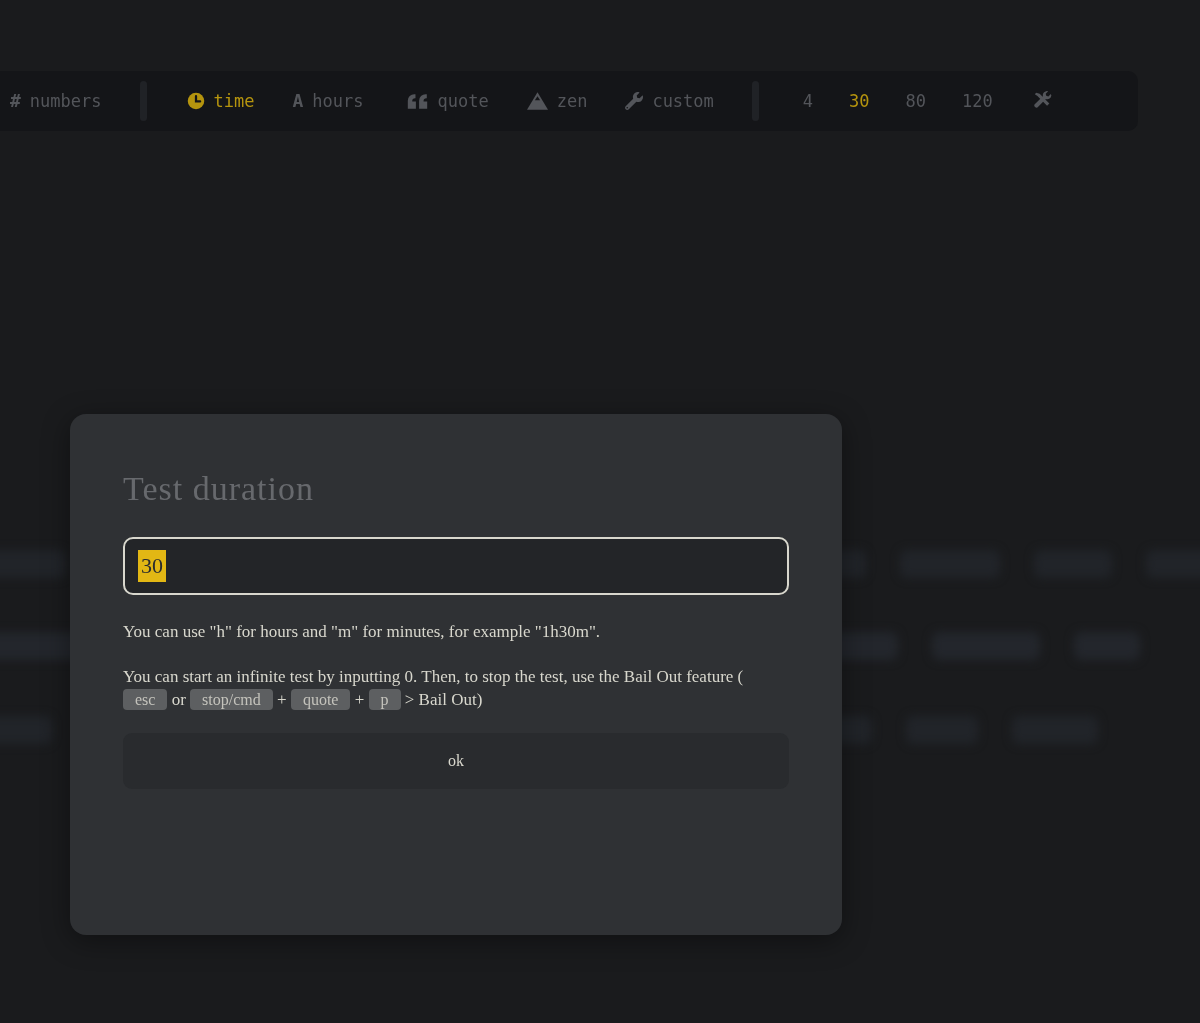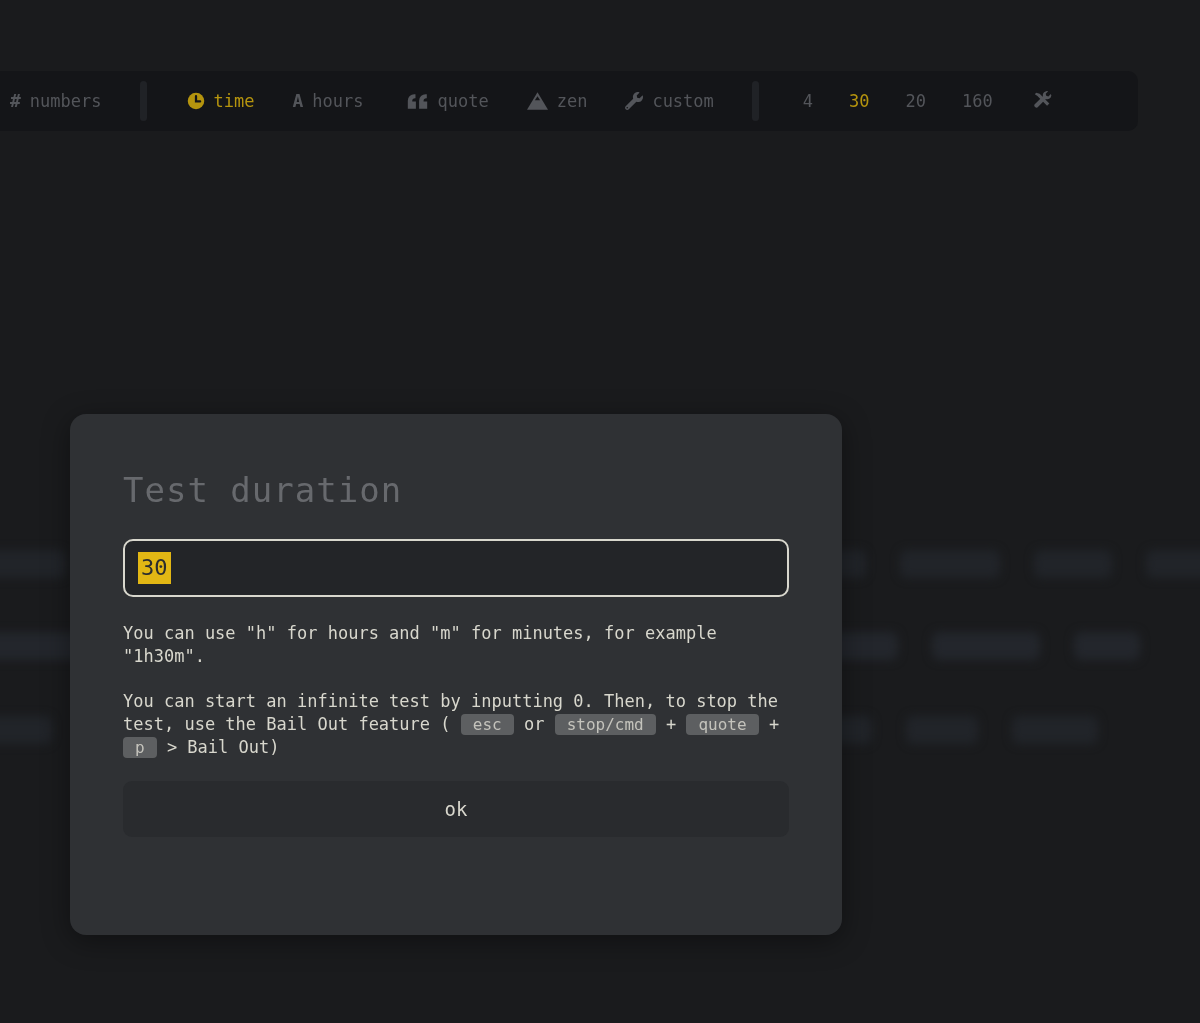--- a/index.html
+++ b/index.html
@@ -70,20 +70,21 @@
 
   
   .modal {
     position: absolute;
     left: 70px; top: 414px;
     width: 772px; height: 521px;
     background: #2f3134;
     border-radius: 16px;
     box-shadow: 0 6px 28px rgba(0,0,0,0.40);
     padding: 56px 53px 0 53px;
+    font-family: Liberation Serif, serif;
   }
   .modal-title {
     font-size: 34px;
     font-weight: 400;
     color: #67696d;
     letter-spacing: 1px;
     margin-bottom: 29px;
   }
   .current-value {
     font-size: 17px;
@@ -125,21 +126,21 @@
     border-radius: 4px;
     vertical-align: baseline;
   }
   .ok-button {
     width: 666px; height: 56px;
     background: #292b2e;
     border: none;
     border-radius: 9px;
     color: #d8d7cd;
     font-family: inherit;
-    font-size: 19px;
+    font-size: 16px;
     display: flex;
     align-items: center;
     justify-content: center;
     cursor: pointer;
   }
 </style>
 </head>
 <body>
 
 <div class="bg-words-row row1">
@@ -235,24 +236,24 @@
 
   <div class="bar-divider ml38"></div>
 
   <div class="bar-item ml44">
     <span>4</span>
   </div>
   <div class="bar-item active ml36">
     <span>30</span>
   </div>
   <div class="bar-item ml36">
-    <span>20</span>
+    <span>80</span>
   </div>
   <div class="bar-item ml36">
-    <span>160</span>
+    <span>120</span>
   </div>
 
   <div class="bar-item ml40">
     <span>
       <svg width="20" height="20" viewBox="0 0 24 24">
         <path d="M2.2 3.8L3.8 2.2l4.2 1.1 11.6 11.6-2.7 2.7L5.3 6z"></path>
         <path d="M22 5a5 5 0 0 1-6.6 4.7L6.2 18.9a2.5 2.5 0 1 1-3.5-3.5l9.2-9.2A5 5 0 0 1 18.2.3l-3 3 .7 2.5 2.5.7 3-3c.4.8.6 1.6.6 2.5z"></path>
       </svg>
     </span>
   </div>

